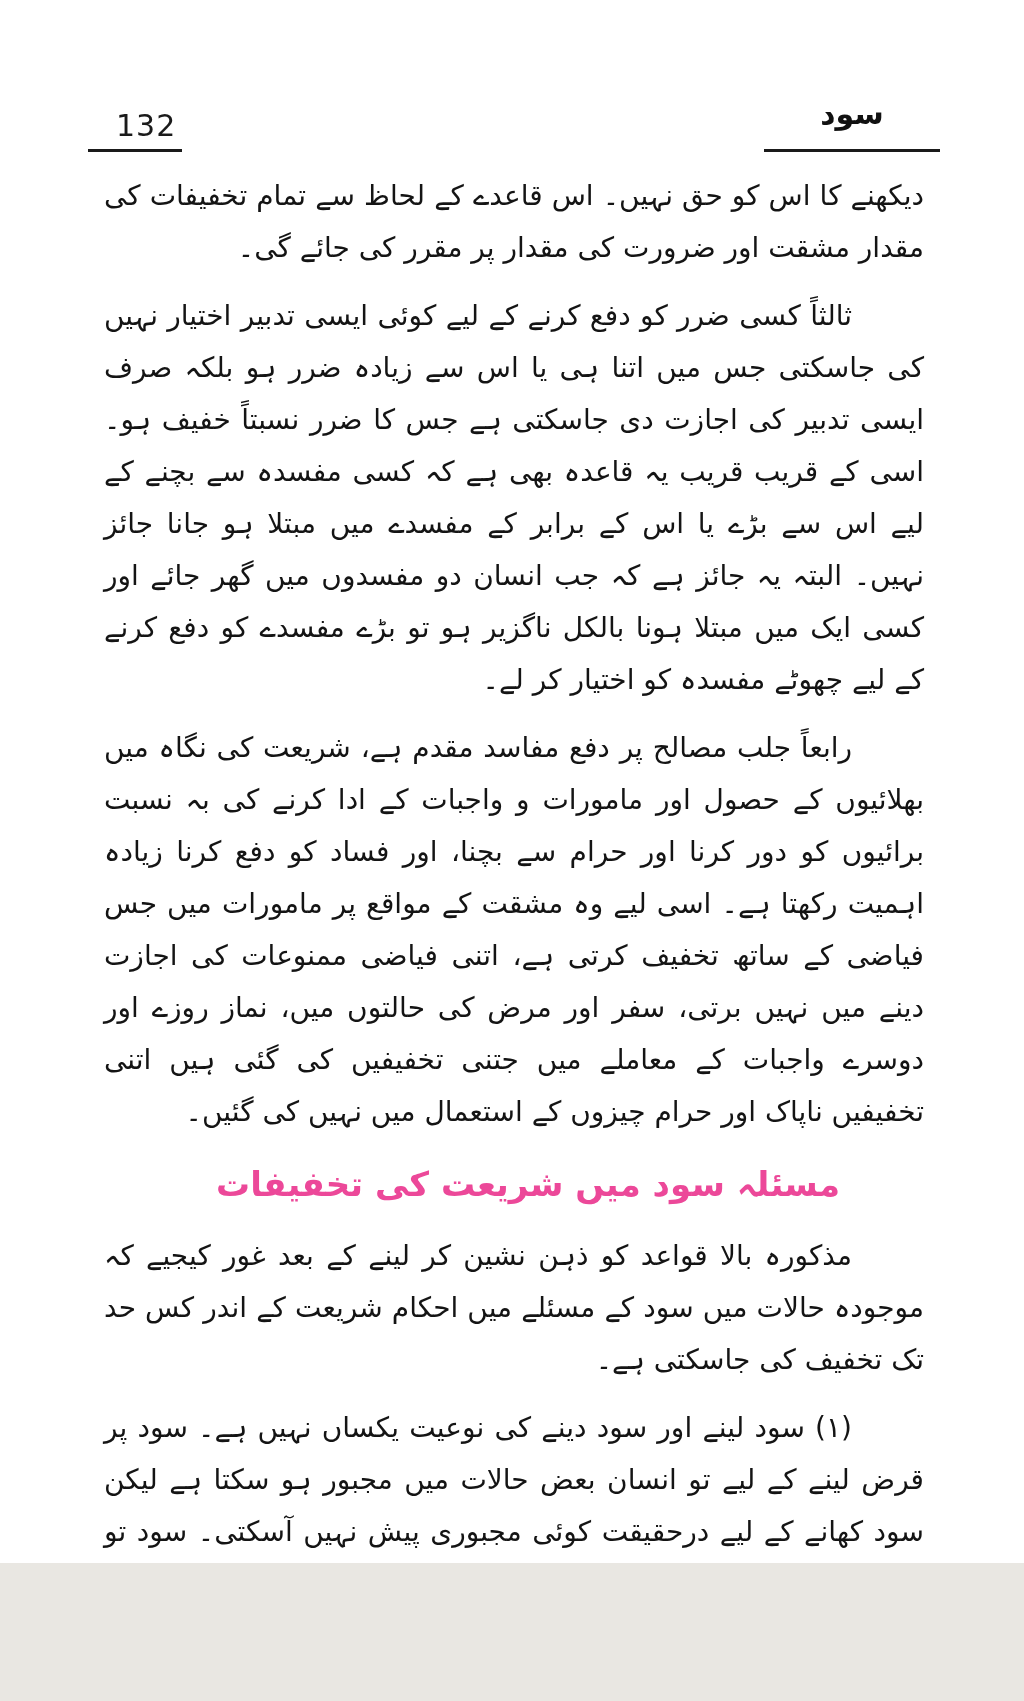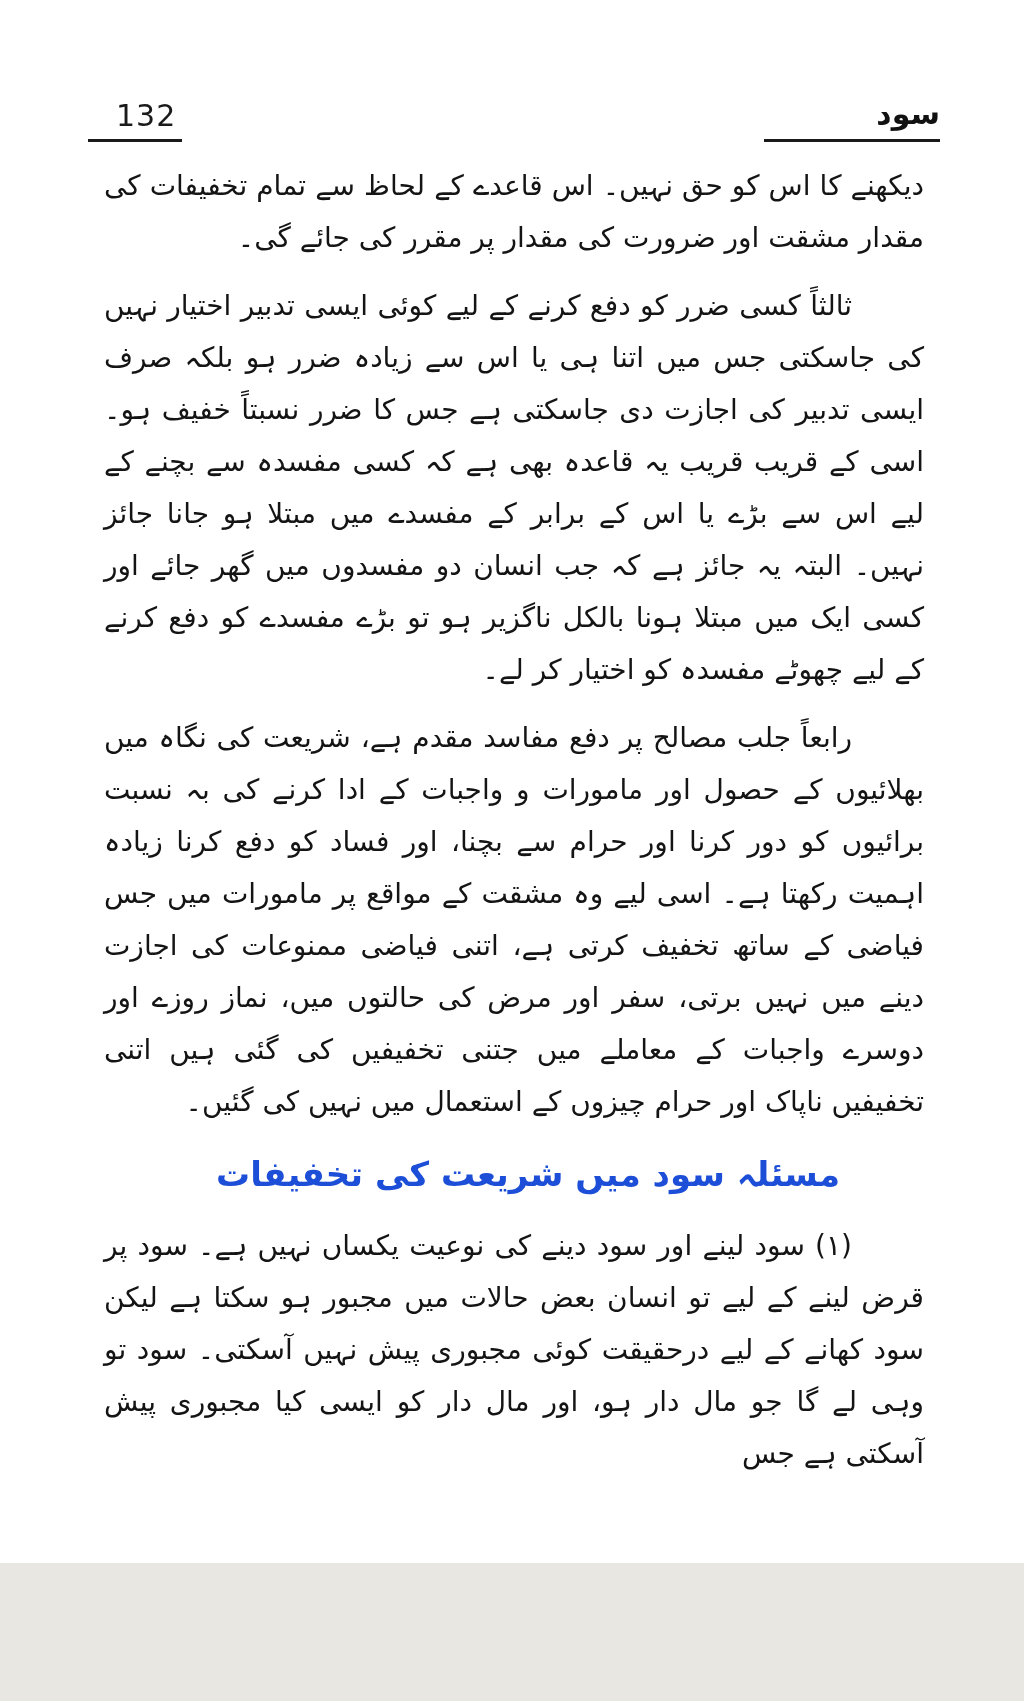--- a/index.html
+++ b/index.html
@@ -36,24 +36,24 @@
     font-size: 30px;
     letter-spacing: 1px;
     font-family: "DejaVu Sans", sans-serif;
     color: #1a1a1a;
     border-bottom: 3px solid #1a1a1a;
     padding: 0 6px 6px 28px;
   }
   .running-title {
     font-size: 30px;
     direction: rtl;
-    text-align: right;
+    text-align: center;
     min-width: 176px;
     border-bottom: 3px solid #1a1a1a;
-    padding-bottom: 8px;
+    padding-bottom: 18px;
     font-weight: bold;
   }
   .body-text {
     font-size: 28px;
     line-height: 52px;
     text-align: justify;
     color: #141414;
   }
   .body-text p {
     margin: 16px;
@@ -61,21 +61,21 @@
   .indent {
     text-indent: 72px;
   }
   .section-heading {
     font-size: 34px;
     font-weight: bold;
     line-height: 60px;
     text-align: right;
     padding-right: 100px;
     margin: 10px 0 8px 0;
-    color: #1d4ed8;
+    color: #ec4899;
   }
 </style>
 </head>
 <body>
 
 <div class="page">
   <div class="page-inner">
 
     <div class="page-header">
       <div class="page-number">132</div>
@@ -86,18 +86,19 @@
 
       <p>دیکھنے کا اس کو حق نہیں۔ اس قاعدے کے لحاظ سے تمام تخفیفات کی مقدار مشقت اور ضرورت کی مقدار پر مقرر کی جائے گی۔</p>
 
       <p class="indent">ثالثاً کسی ضرر کو دفع کرنے کے لیے کوئی ایسی تدبیر اختیار نہیں کی جاسکتی جس میں اتنا ہی یا اس سے زیادہ ضرر ہو بلکہ صرف ایسی تدبیر کی اجازت دی جاسکتی ہے جس کا ضرر نسبتاً خفیف ہو۔ اسی کے قریب قریب یہ قاعدہ بھی ہے کہ کسی مفسدہ سے بچنے کے لیے اس سے بڑے یا اس کے برابر کے مفسدے میں مبتلا ہو جانا جائز نہیں۔ البتہ یہ جائز ہے کہ جب انسان دو مفسدوں میں گھر جائے اور کسی ایک میں مبتلا ہونا بالکل ناگزیر ہو تو بڑے مفسدے کو دفع کرنے کے لیے چھوٹے مفسدہ کو اختیار کر لے۔</p>
 
       <p class="indent">رابعاً جلب مصالح پر دفع مفاسد مقدم ہے، شریعت کی نگاہ میں بھلائیوں کے حصول اور مامورات و واجبات کے ادا کرنے کی بہ نسبت برائیوں کو دور کرنا اور حرام سے بچنا، اور فساد کو دفع کرنا زیادہ اہمیت رکھتا ہے۔ اسی لیے وہ مشقت کے مواقع پر مامورات میں جس فیاضی کے ساتھ تخفیف کرتی ہے، اتنی فیاضی ممنوعات کی اجازت دینے میں نہیں برتی، سفر اور مرض کی حالتوں میں، نماز روزے اور دوسرے واجبات کے معاملے میں جتنی تخفیفیں کی گئی ہیں اتنی تخفیفیں ناپاک اور حرام چیزوں کے استعمال میں نہیں کی گئیں۔</p>
 
 
       <div class="section-heading">مسئلہ سود میں شریعت کی تخفیفات</div>
 
+      <p class="indent">مذکورہ بالا قواعد کو ذہن نشین کر لینے کے بعد غور کیجیے کہ موجودہ حالات میں سود کے مسئلے میں احکام شریعت کے اندر کس حد تک تخفیف کی جاسکتی ہے۔</p>
 
       <p class="indent">(۱) سود لینے اور سود دینے کی نوعیت یکساں نہیں ہے۔ سود پر قرض لینے کے لیے تو انسان بعض حالات میں مجبور ہو سکتا ہے لیکن سود کھانے کے لیے درحقیقت کوئی مجبوری پیش نہیں آسکتی۔ سود تو وہی لے گا جو مال دار ہو، اور مال دار کو ایسی کیا مجبوری پیش آسکتی ہے جس</p>
 
     </div>
   </div>
 </div>
 
 </body></html>

